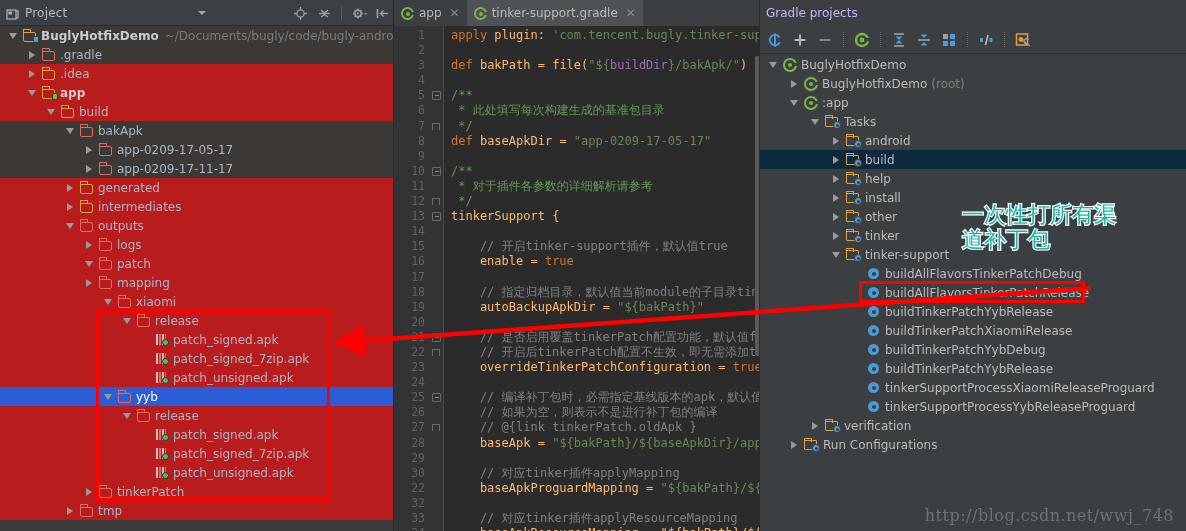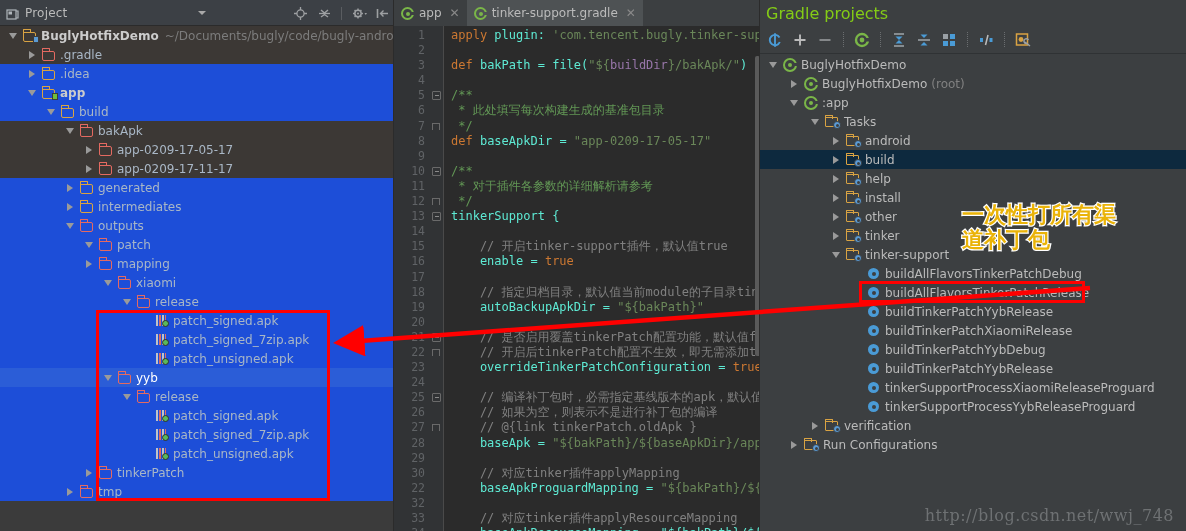--- a/index.html
+++ b/index.html
@@ -41,21 +41,21 @@
   .tool-sep { width: 1px; height: 13px; background: #5A5D61; }
 
   
   .tree { position: absolute; top: 26px; left: 0; right: 0; bottom: 0; }
   .trow {
     height: 19px; display: flex; align-items: center;
     white-space: nowrap; position: relative; font-size: 12px;
     color: #A9B7C6;
   }
   .trow.alt { background: #3C3835; }
-  .trow.plain { background: #1d4ed8; }
+  .trow.plain { background: #b91c1c; }
   .trow.sel { background: #2B5DD7; }
   .trow.sel .tlabel { color: #FFFFFF; }
   .tlabel { color: #A9B7C6; font-size: 12px; }
   .tlabel.bold { font-weight: bold; color: #CCCCCC; }
   .tpath { color: #7C7C7C; font-size: 12px; margin-left: 6px; }
   .arrow-r {
     width: 0; height: 0; border-top: 4px solid transparent;
     border-bottom: 4px solid transparent; border-left: 6px solid #9A9A9A;
   }
   .arrow-d {
@@ -141,37 +141,37 @@
   .cl {
     height: 15.1px; line-height: 15.1px; white-space: pre;
     font-family: "DejaVu Sans Mono", "Liberation Mono", monospace;
     font-size: 12px; color: #A9B7C6;
   }
   .k-kw { color: #CC7832; }
   .k-str { color: #6A8759; }
   .k-com { color: #629755; }
   .k-com2 { color: #808080; }
   .k-var { color: #9876AA; }
-  .k-plain { color: #5eead4; }
+  .k-plain { color: #fdba74; }
   .editor-scroll {
     position: absolute; right: 0; top: 30px; width: 5px; height: 300px;
     background: #5A5A5A; border-radius: 2px;
   }
   .left-margin-line {
     position:absolute; left:0; top:0; bottom:0; width:1px; background:#4A4A4A;
   }
 
   
   #gradle-panel {
     position: absolute; left: 760px; top: 0; width: 426px; height: 531px;
     background: #3C3F41; overflow: hidden;
   }
   .gp-head { height: 26px; display: flex; align-items: center; padding-left: 6px;
              background: #3C3F41; }
-  .gp-head span { color: #84cc16; font-size: 16px; }
+  .gp-head span { color: #c4b5fd; font-size: 12px; }
   .gp-toolbar {
     height: 28px; display: flex; align-items: center; gap: 5px; padding-left: 5px;
     border-bottom: 1px solid #2F3234; background: #3C3F41;
   }
   .gp-tool { width: 20px; height: 20px; position: relative; }
   .gp-sep { width: 1px; height: 15px; border-left: 1px dotted #6B6E70; margin: 0 3px; }
   .gtree { position: absolute; top: 55px; left: 0; right: 0; bottom: 0; background: #3C3F41; }
   .grow { height: 19px; display: flex; align-items: center; white-space: nowrap;
           font-size: 12px; color: #BBBBBB; position: relative; }
   .grow.sel { background: #0D293E; }
@@ -198,21 +198,21 @@
   .cog-ico .c1 { position:absolute; left:1px; top:1px; width:11px; height:11px; border-radius:50%;
                  background:#4A9BD6; }
   .cog-ico .c2 { position:absolute; left:4.5px; top:4.5px; width:4px; height:4px; border-radius:50%;
                  background:#3C3F41; }
 
   
   .anno-box {
     position: absolute; border: 3px solid #FF0000; pointer-events: none; z-index: 50;
   }
   .anno-text {
-    position: absolute; color: #eab308; font-weight: bold; z-index: 60;
+    position: absolute; color: #14b8a6; font-weight: normal; z-index: 60;
     font-family: "DejaVu Sans", "Liberation Sans", sans-serif;
     -webkit-text-stroke: 2.4px #FFFFFF;
     paint-order: stroke fill;
     white-space: pre; line-height: 1.12; text-align: center;
   }
   .anno-svg { position: absolute; left: 0; top: 0; width: 1186px; height: 531px;
               pointer-events: none; z-index: 55; }
   .watermark {
     position: absolute; right: 12px; bottom: 6px; color: #6E7173; font-size: 16px;
     font-family: "DejaVu Serif", "Liberation Serif", serif; letter-spacing: .5px; z-index: 70;
@@ -385,20 +385,31 @@
         <div class="trow plain">
           <span style="width: 63px; flex: 0 0 63px;"></span>
           <span class="arrow-slot">
             <span class="arrow-d"></span>
           </span>
           <span style="width: 4px; flex: 0 0 4px;"></span>
           <span class="folder red">
             <i></i>
           </span>
           <span class="tlabel">outputs</span>
+        </div>
+        <div class="trow plain">
+          <span style="width: 82px; flex: 0 0 82px;"></span>
+          <span class="arrow-slot">
+            <span class="arrow-r"></span>
+          </span>
+          <span style="width: 4px; flex: 0 0 4px;"></span>
+          <span class="folder red">
+            <i></i>
+          </span>
+          <span class="tlabel">logs</span>
         </div>
         <div class="trow plain">
           <span style="width: 82px; flex: 0 0 82px;"></span>
           <span class="arrow-slot">
             <span class="arrow-d"></span>
           </span>
           <span style="width: 4px; flex: 0 0 4px;"></span>
           <span class="folder red">
             <i></i>
           </span>

